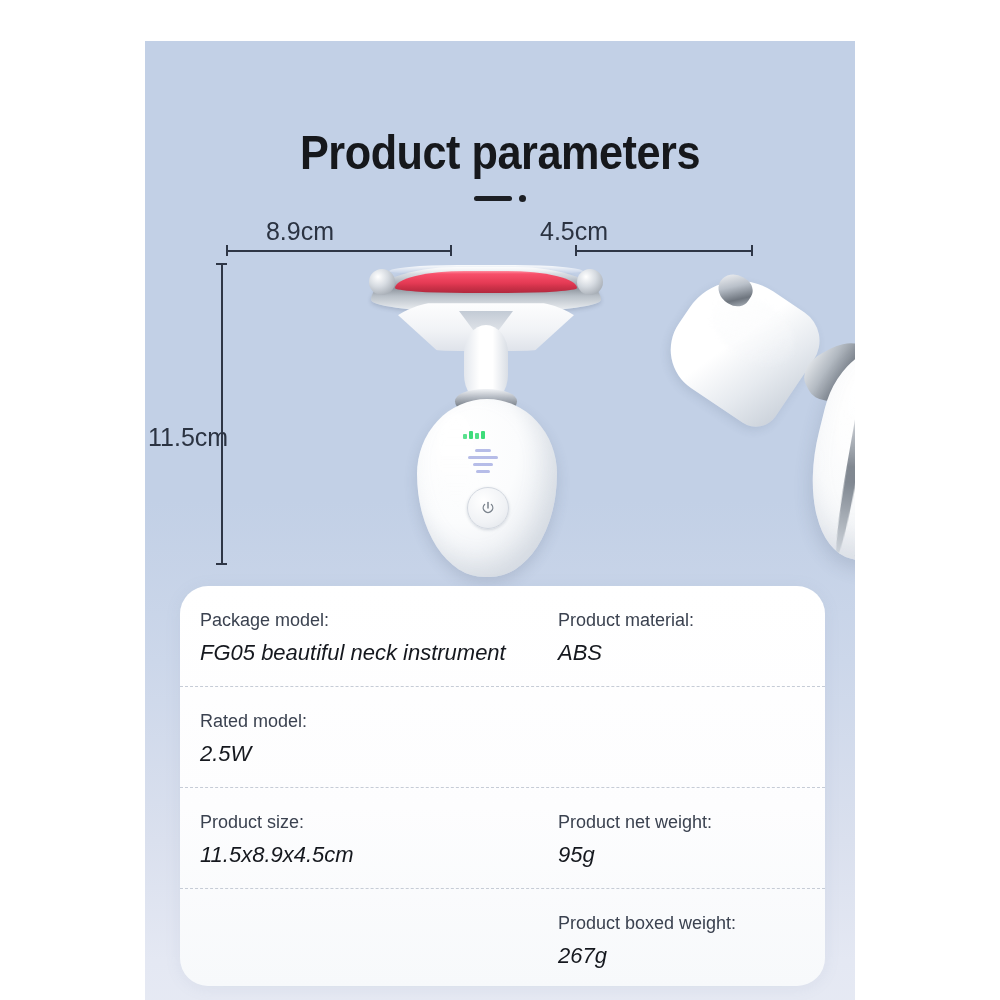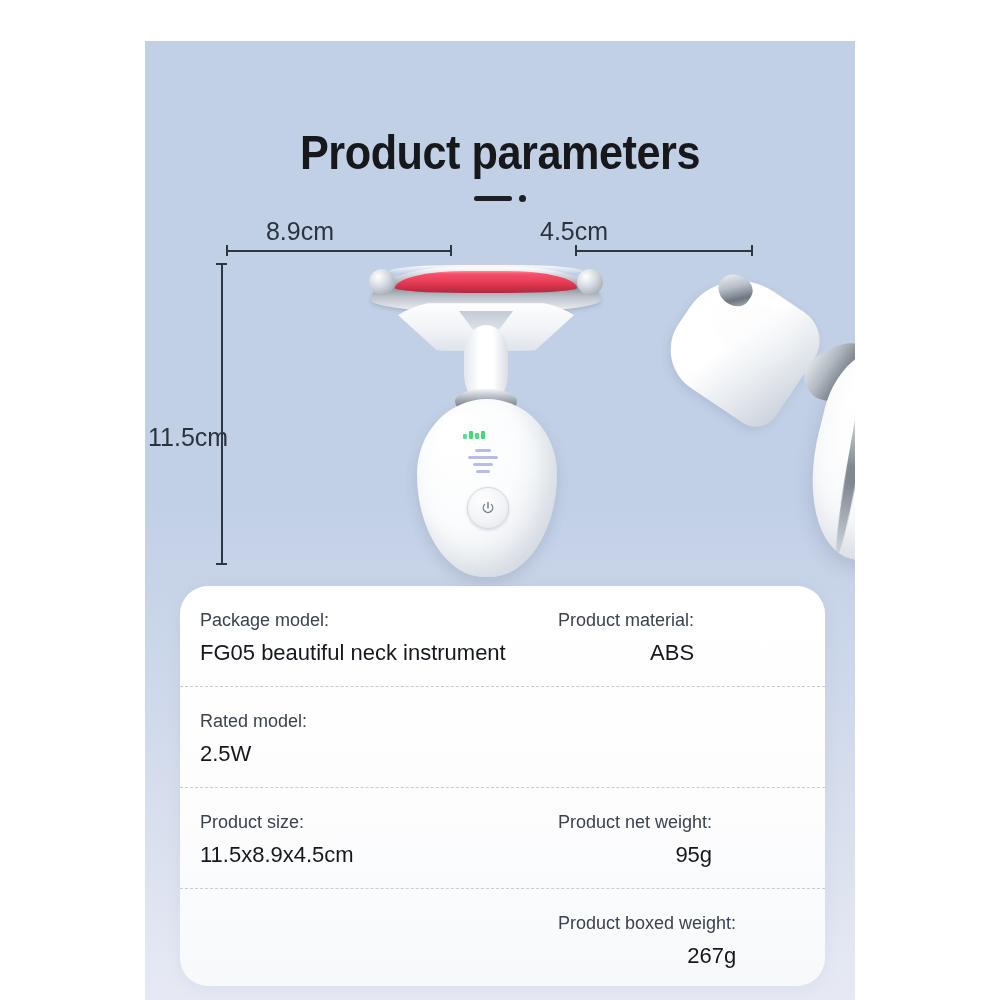--- a/index.html
+++ b/index.html
@@ -195,28 +195,28 @@
   .spec-card{
     position:absolute;left:35px;top:545px;width:645px;height:400px;
     background:linear-gradient(180deg,#ffffff 0%,#fdfdfe 55%,#f7f9fb 100%);
     border-radius:28px;box-shadow:0 2px 16px rgba(120,135,165,.10);
     box-sizing:border-box;padding:0;
   }
   .spec-row{position:relative;height:100px;}
   .spec-row + .spec-row{border-top:1px dashed #c6ccd6;}
   .spec-row .cell{position:absolute;top:22px;}
   .cell.c1{left:20px;}
-  .cell.c2{left:378px;text-align:right;}
+  .cell.c2{left:378px;}
   .spec-key{
     font-size:18px;color:#3b4250;line-height:1.35;
     font-family:"Liberation Sans",sans-serif;white-space:nowrap;
   }
   .spec-val{
     font-size:22px;color:#15181e;line-height:1.5;margin-top:4px;
-    font-family:"Liberation Sans",sans-serif;white-space:nowrap;
+    font-family:"Liberation Sans",sans-serif;white-space:nowrap;font-style:italic;
   }
 </style>
 </head>
 <body>
 
 <div class="stage">
   <div class="panel">
 
     <div class="title">Product parameters</div>
     <div class="title-deco">

